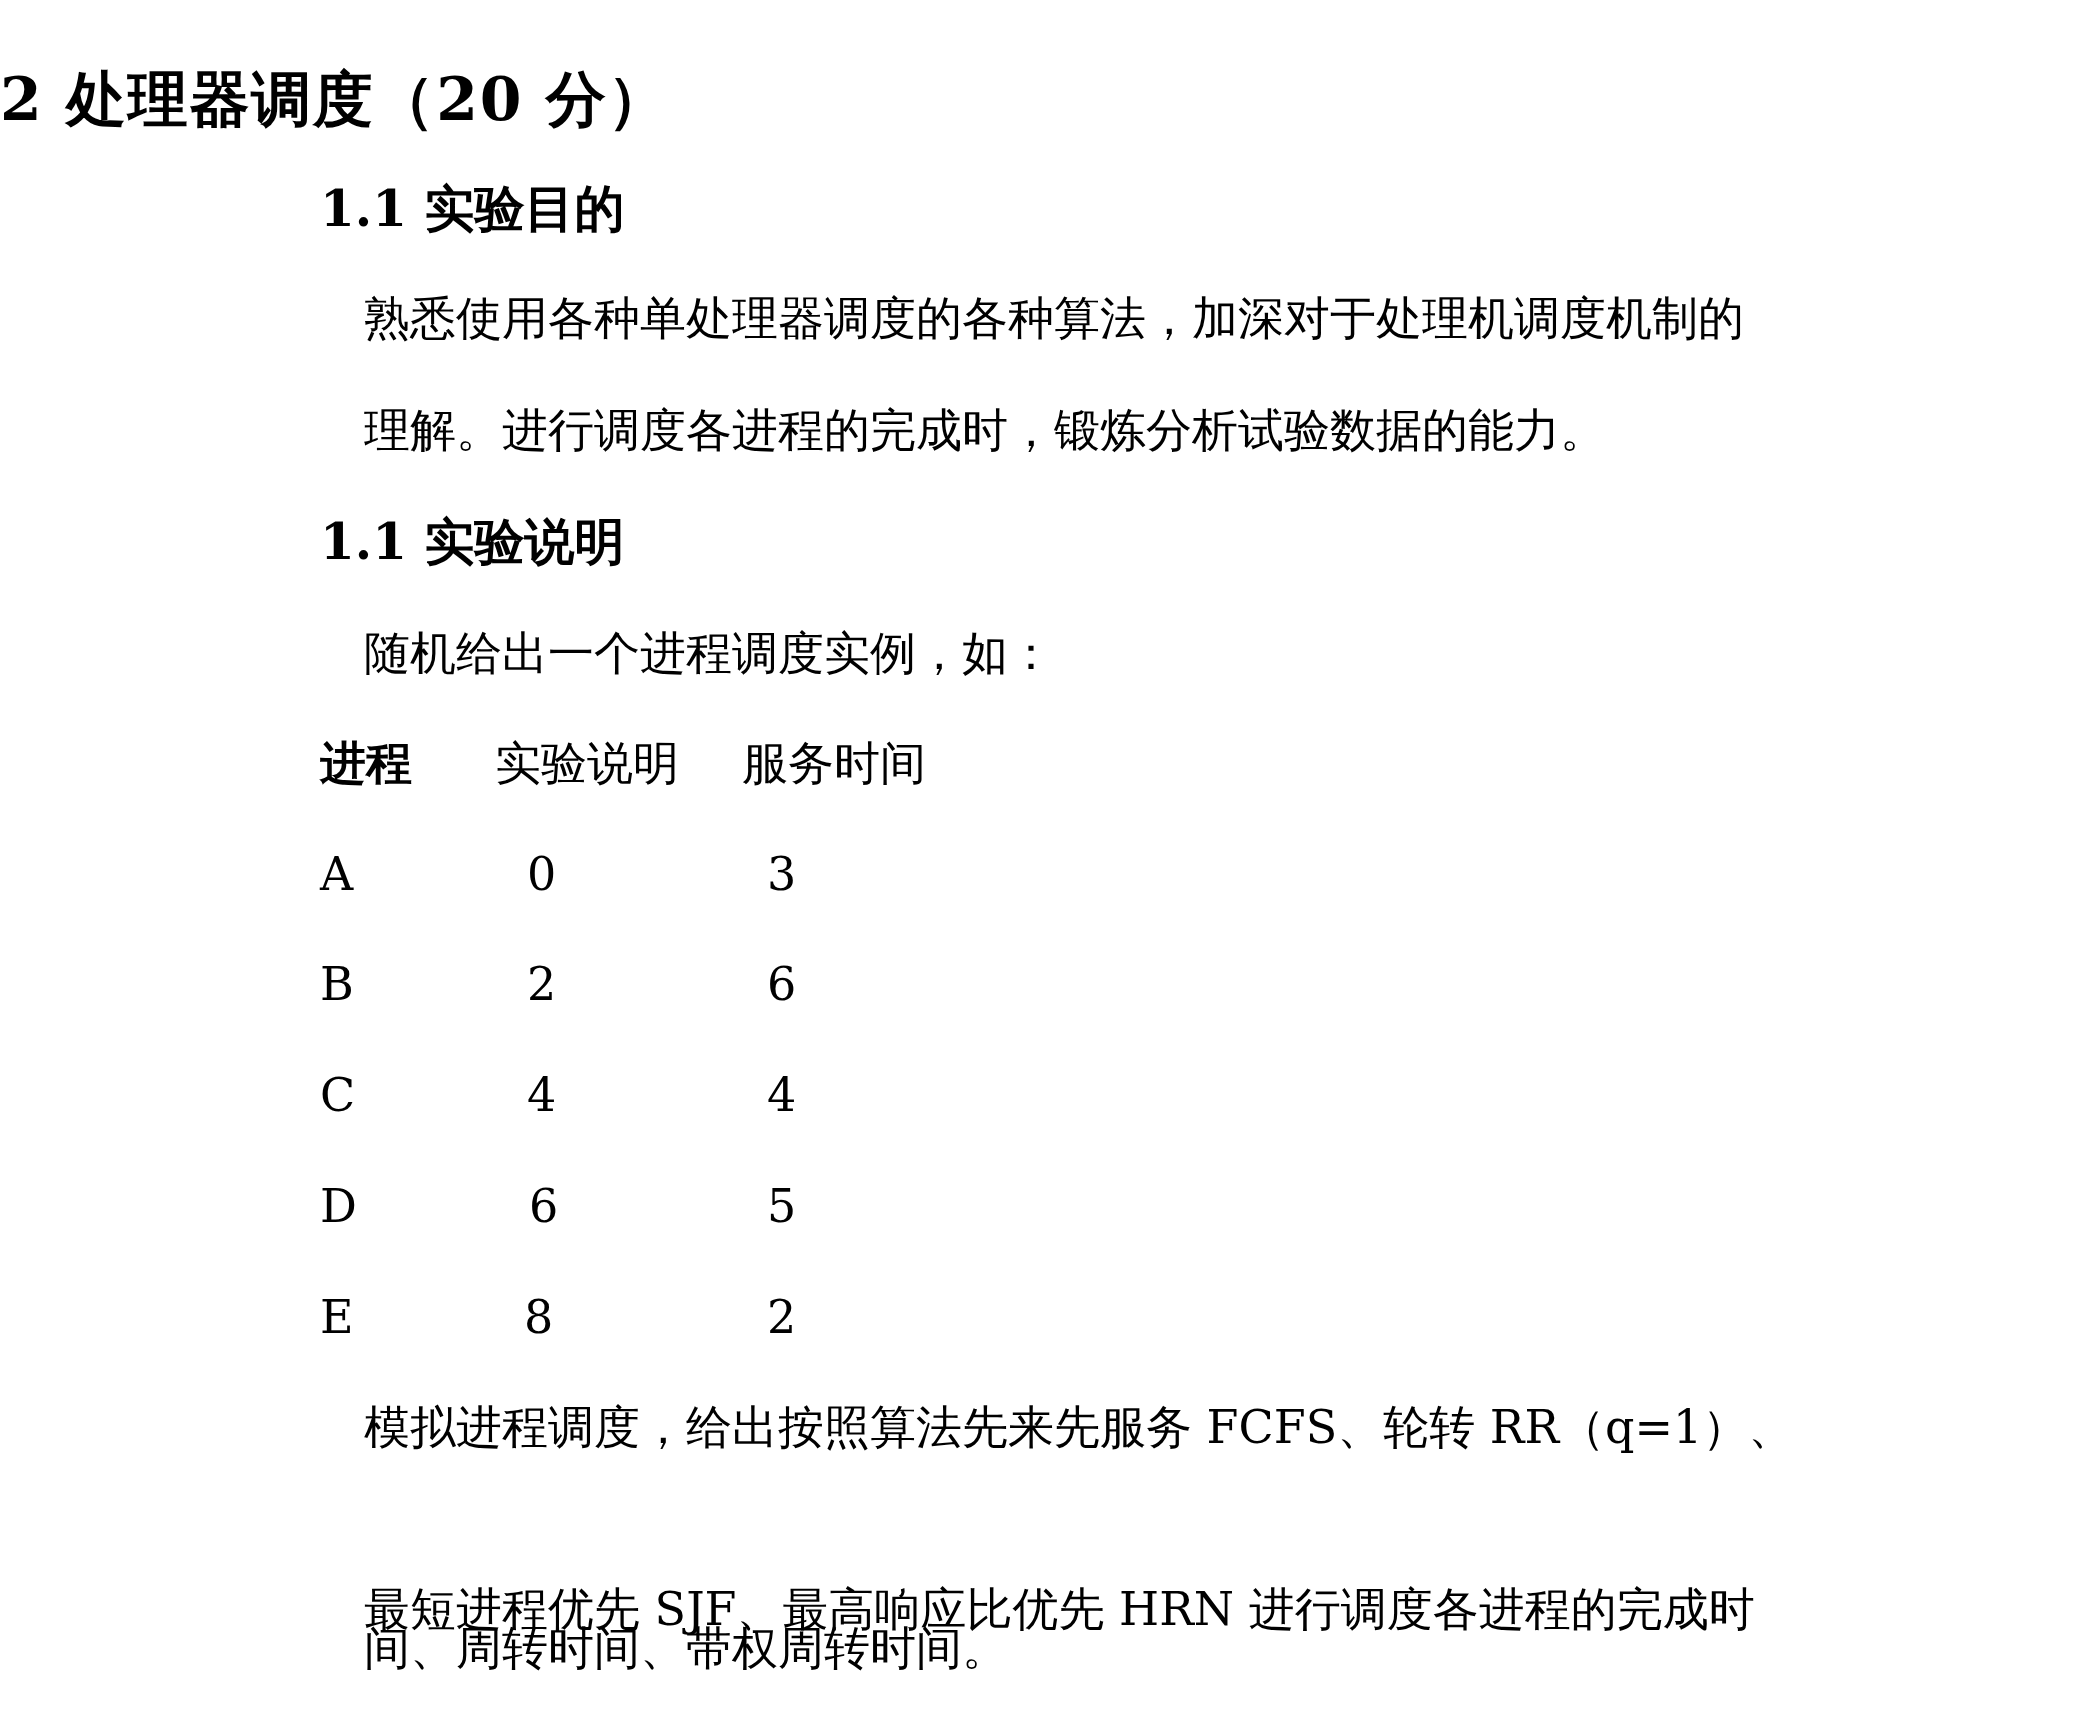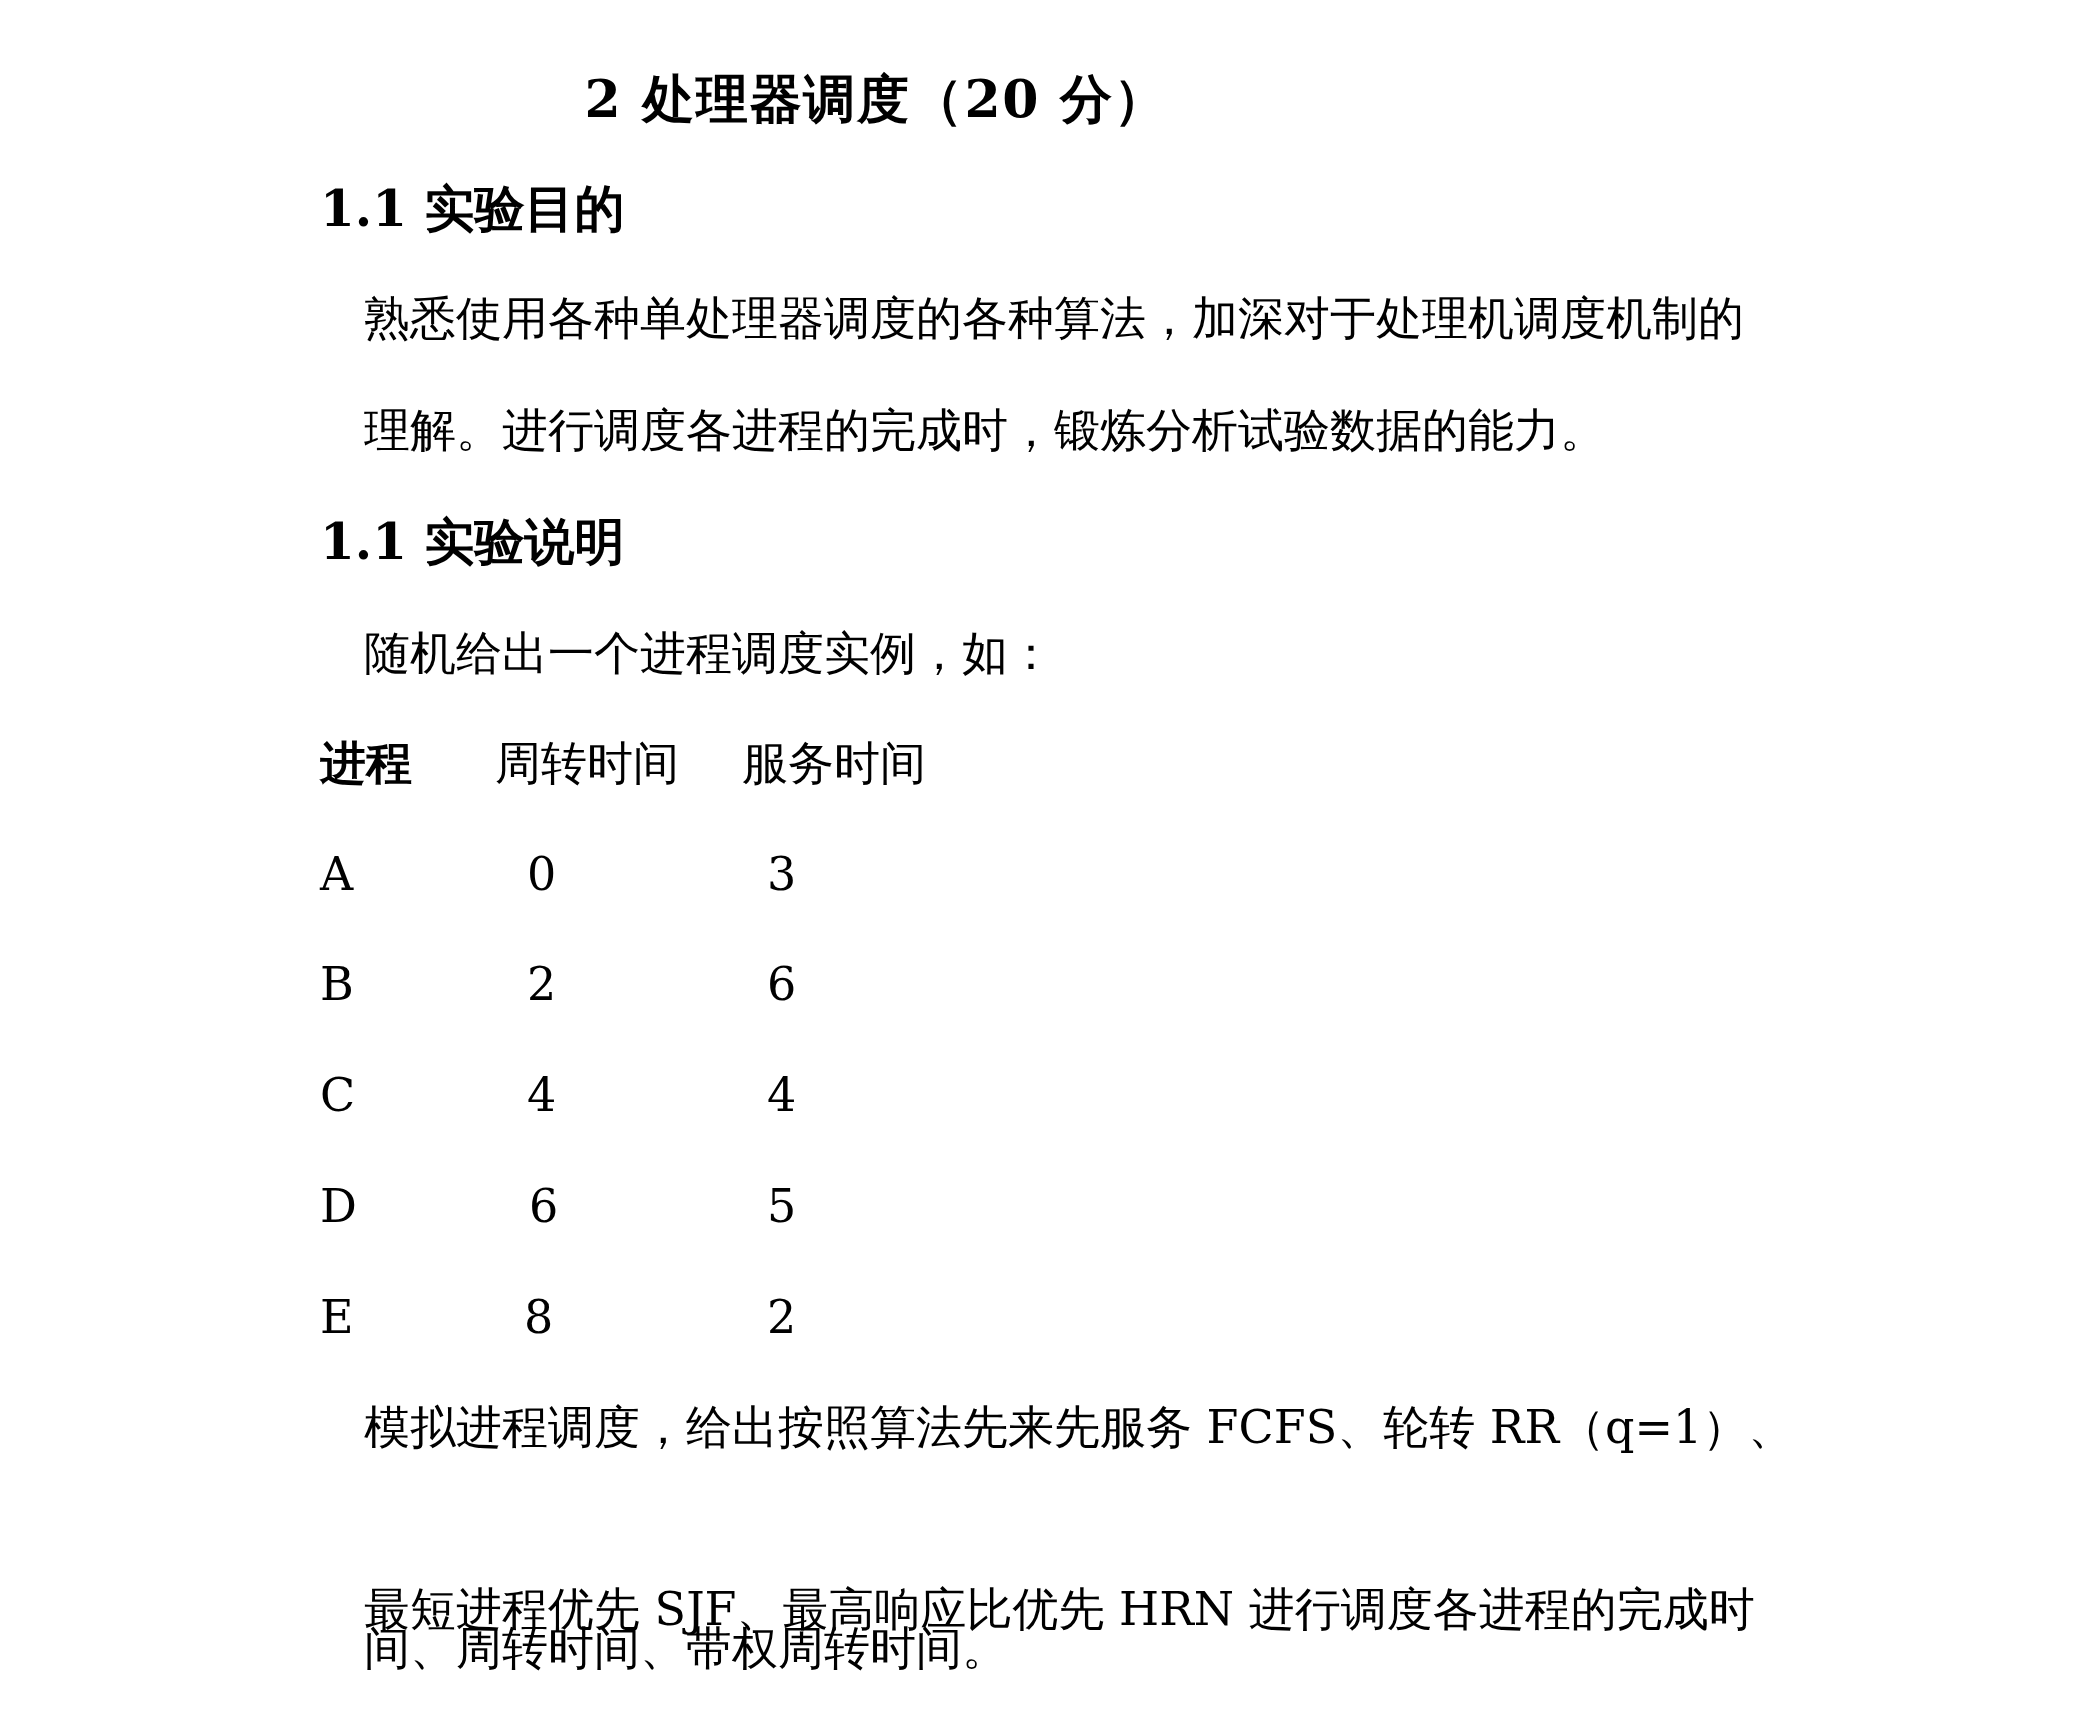--- a/index.html
+++ b/index.html
@@ -2,21 +2,21 @@
 <html style="font-size:13.5px"><head>
 <meta charset="utf-8">
 <style>
   html, body { margin: 0; padding: 0; background: #ffffff; }
   body {
     width: 2092px; height: 1730px; position: relative; overflow: hidden;
     font-family: "DejaVu Serif", "Liberation Serif", serif; color: #000;
   }
   .title {
     position: absolute; left: 0; width: 1752px; top: 44px;
-    text-align: center; font-size: 52px; font-weight: bold; line-height: 110px;
+    text-align: left; font-size: 60px; font-weight: bold; line-height: 110px;
     letter-spacing: 1.7px;
   }
   .h2 {
     position: absolute; left: 320px; font-size: 50px; font-weight: bold; line-height: 59px;
   }
   .p {
     position: absolute; left: 320px; font-size: 46px; line-height: 59px; white-space: nowrap; margin-left: 44px;
   }
   .row { position: absolute; left: 320px; font-size: 46px; line-height: 59px; white-space: nowrap; }
   .col { position: absolute; top: 0; }
@@ -29,21 +29,21 @@
 <div class="h2" style="top:179px;">1.1  实验目的</div>
 <div class="p" style="top:289px;">熟悉使用各种单处理器调度的各种算法，加深对于处理机调度机制的</div>
 <div class="p" style="top:401px;">理解。进行调度各进程的完成时，锻炼分析试验数据的能力。</div>
 
 <div class="h2" style="top:512px;">1.1  实验说明</div>
 <div class="p" style="top:624px;">随机给出一个进程调度实例，如：</div>
 
 <div>
   <div class="row" style="top:734px;">
     <span class="col" style="left:0;font-weight:bold;">进程</span>
-    <span class="col" style="left:175px;">周转时间</span>
+    <span class="col" style="left:175px;">实验说明</span>
     <span class="col" style="left:422px;">服务时间</span>
   </div>
   <div class="row" style="top:845px;">
     <span class="col" style="left:0;">A</span>
     <span class="col" style="left:207px;">0</span>
     <span class="col" style="left:447px;">3</span>
   </div>
   <div class="row" style="top:955px;">
     <span class="col" style="left:0;">B</span>
     <span class="col" style="left:207px;">2</span>

